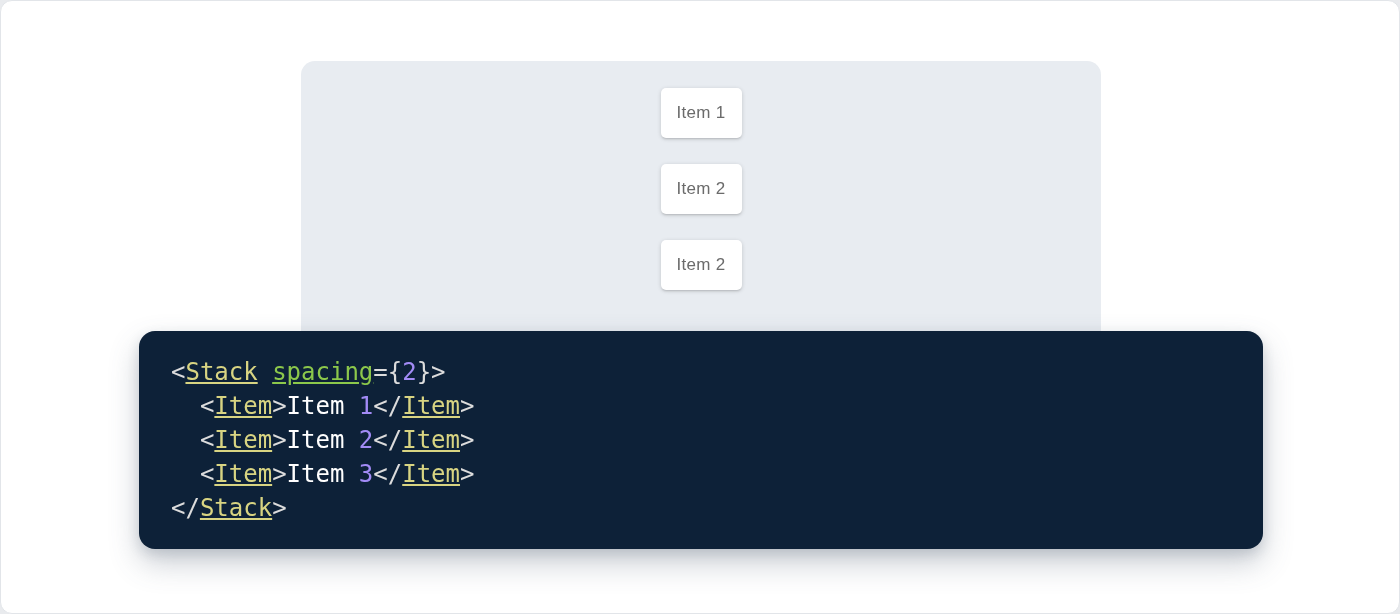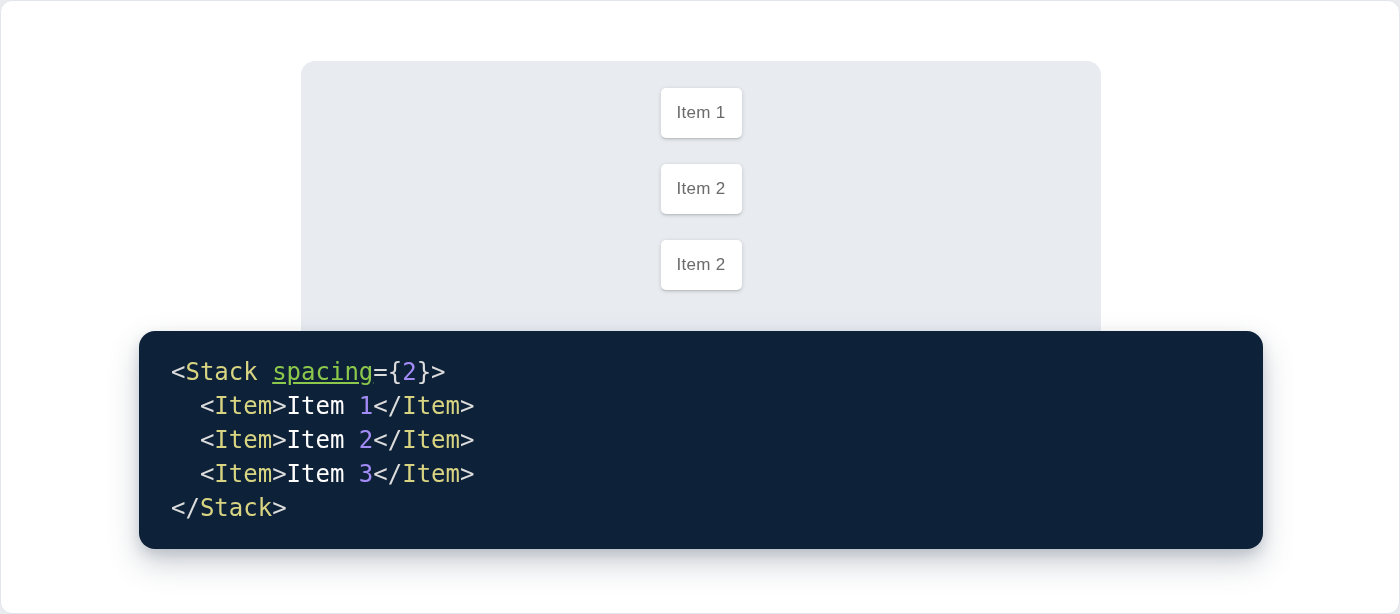--- a/index.html
+++ b/index.html
@@ -72,21 +72,21 @@
     padding:24px 32px;
     font-family:"DejaVu Sans Mono","Liberation Mono",monospace;
     font-size:24px;
     line-height:34px;
     white-space:pre;
     color:var(--tok-text);
     overflow:hidden;
   }
   .code-line{display:block;}
   .tok-p{color:var(--tok-punct);}
-  .tok-tag{color:var(--tok-tag);}
+  .tok-tag{color:var(--tok-tag);text-decoration:underline;}
   .tok-attr{color:var(--tok-attr);text-decoration:underline;}
   .tok-num{color:var(--tok-num);}
   .tok-txt{color:var(--tok-text);}
 </style>
 </head>
 <body>
 
 <div class="frame">
 
   <div class="demo-panel">

